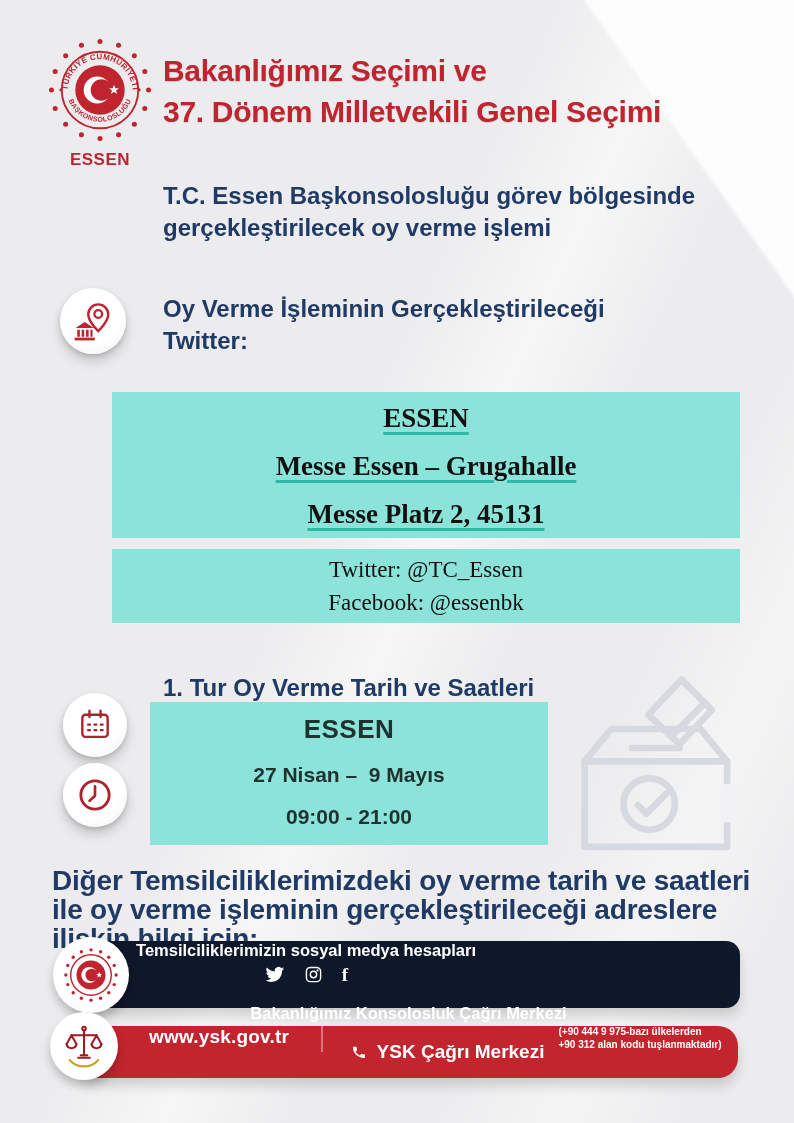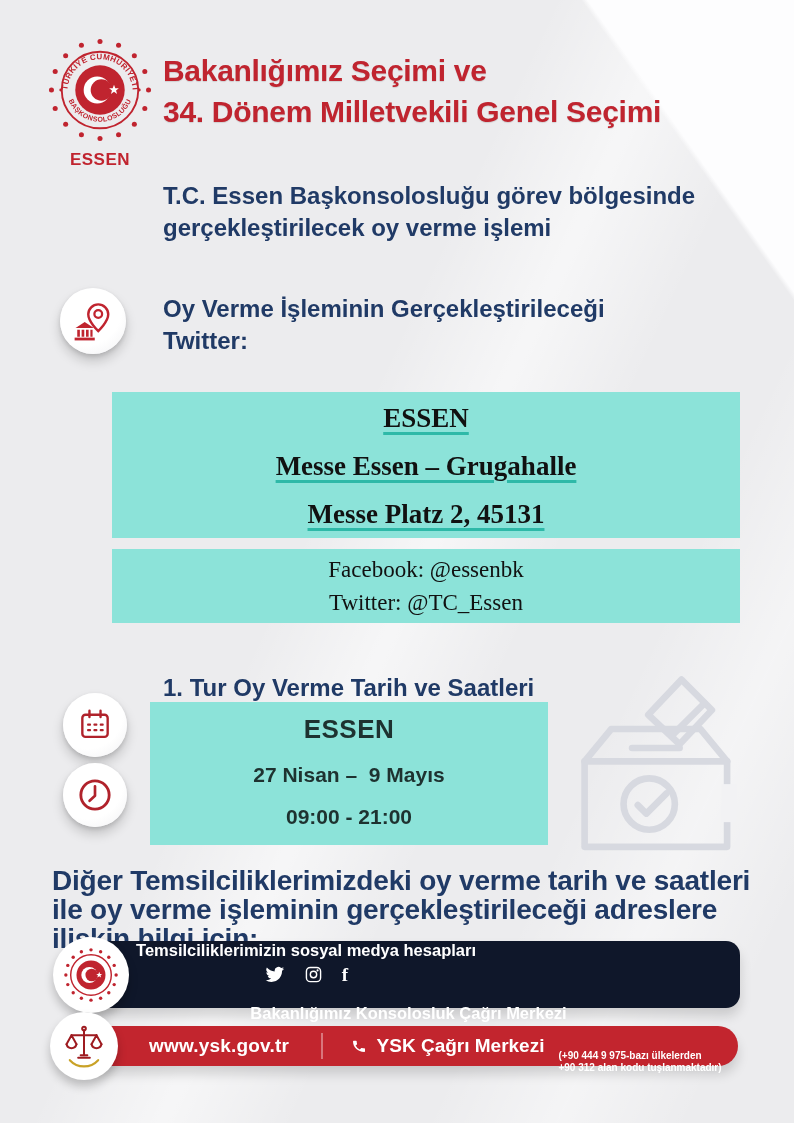--- a/index.html
+++ b/index.html
@@ -71,26 +71,26 @@
               display:flex; align-items:stretch;flex-direction:column; }
   .bn-left { width:380px; padding-left:78px; display:flex; flex-direction:column;
              align-items:center; justify-content:center; gap:5px; }
   .bn-label { font-size:16.5px; font-weight:bold; white-space:nowrap; }
   .bn-icons { display:flex; align-items:center; gap:20px; }
   .bn-divider { width:1.5px; background:#44598c; margin:10px 0; }
   .bn-right { flex:1; display:flex; flex-direction:column; align-items:center; justify-content:center; gap:4px; }
   .bn-phone-row { display:flex; align-items:center; font-size:19px; font-weight:bold; }
   .fb-glyph { font-size:19px; font-weight:bold; line-height:1; font-family:"Liberation Serif", serif; }
 
-  .bar-red { left:77px; top:1026px; width:661px; height:40px; border-radius:20px; background:#c2252e;
-             display:flex; align-items:center; padding-left:72px; }
+  .bar-red { left:77px; top:1026px; width:661px; height:52px; border-radius:20px; background:#c2252e;
+             display:flex; padding-left:72px; }
   .br-url { font-size:19px; font-weight:bold; letter-spacing:.2px; }
   .br-divider { width:1.5px; height:26px; background:#d9767c; margin:0 28px 0 32px; }
   .br-call { display:flex; align-items:center; gap:10px; font-size:19px; font-weight:bold; }
-  .br-note { margin-left:14px; font-size:10px; line-height:12.5px; font-weight:bold;margin-top:32px; }
+  .br-note { margin-left:14px; font-size:10px; line-height:12.5px; font-weight:bold; }
 
   .circle-logo { position:absolute; border-radius:50%; background:#fff;
                  box-shadow:0 6px 10px rgba(0,0,0,.22);
                  display:flex; align-items:center; justify-content:center; z-index:3; }
   .cl-tc  { left:53px; top:937px; width:76px; height:76px; }
   .cl-ysk { left:50px; top:1012px; width:68px; height:68px; }
 </style>
 </head>
 <body>
 
@@ -133,21 +133,21 @@
       <circle cx="60" cy="60" r="26.5" fill="#c0242f"></circle>
       <circle cx="57" cy="60" r="14.5" fill="#ffffff"></circle>
       <circle cx="61.5" cy="60" r="11.5" fill="#c0242f"></circle>
       <path d="M75 54.5 l1.4 3.6 3.8.1-3 2.3 1.1 3.7-3.3-2.2-3.3 2.2 1.1-3.7-3-2.3 3.8-.1z" fill="#ffffff"></path>
     </svg>
     <div class="logo-city">ESSEN</div>
   </div>
 
   <div class="title">
     <div>Bakanlığımız Seçimi ve</div>
-    <div>34. Dönem Milletvekili Genel Seçimi</div>
+    <div>37. Dönem Milletvekili Genel Seçimi</div>
   </div>
 
   <div class="intro">T.C. Essen Başkonsolosluğu görev bölgesinde gerçekleştirilecek oy verme işlemi</div>
 
   <div class="badge badge-loc">
     <svg width="42" height="42" viewBox="0 0 48 48">
       <path d="M30 5 c-6.3 0-11.4 5.1-11.4 11.4 0 8.6 11.4 19 11.4 19 s11.4-10.4 11.4-19 C41.4 10.1 36.3 5 30 5 z" fill="none" stroke="#c0242f" stroke-width="2.8"></path>
       <circle cx="30" cy="16" r="4.4" fill="none" stroke="#c0242f" stroke-width="2.6"></circle>
       <g fill="#c0242f" transform="translate(4,25)">
         <path d="M0 7 L10.5 0 L21 7 Z"></path>
@@ -161,22 +161,22 @@
   </div>
   <div class="section-heading h-address">Oy Verme İşleminin Gerçekleştirileceği Twitter:</div>
 
   <div class="teal addr-box">
     <div class="u">ESSEN</div>
     <div class="u">Messe Essen – Grugahalle</div>
     <div class="u">Messe Platz 2, 45131</div>
   </div>
 
   <div class="teal soc-box">
+    <div>Twitter: @TC_Essen</div>
     <div>Facebook: @essenbk</div>
-    <div>Twitter: @TC_Essen</div>
   </div>
 
   <div class="section-heading h-schedule">1. Tur Oy Verme Tarih ve Saatleri</div>
 
   <div class="badge badge-cal">
     <svg width="38" height="38" viewBox="0 0 48 48">
       <rect x="8" y="11" width="32" height="28" rx="4" fill="none" stroke="#b0222b" stroke-width="3"></rect>
       <path d="M17 6 v8 M31 6 v8" stroke="#b0222b" stroke-width="3" stroke-linecap="round" fill="none"></path>
       <g fill="#b0222b">
         <rect x="14" y="22" width="5" height="3" rx="1"></rect>

